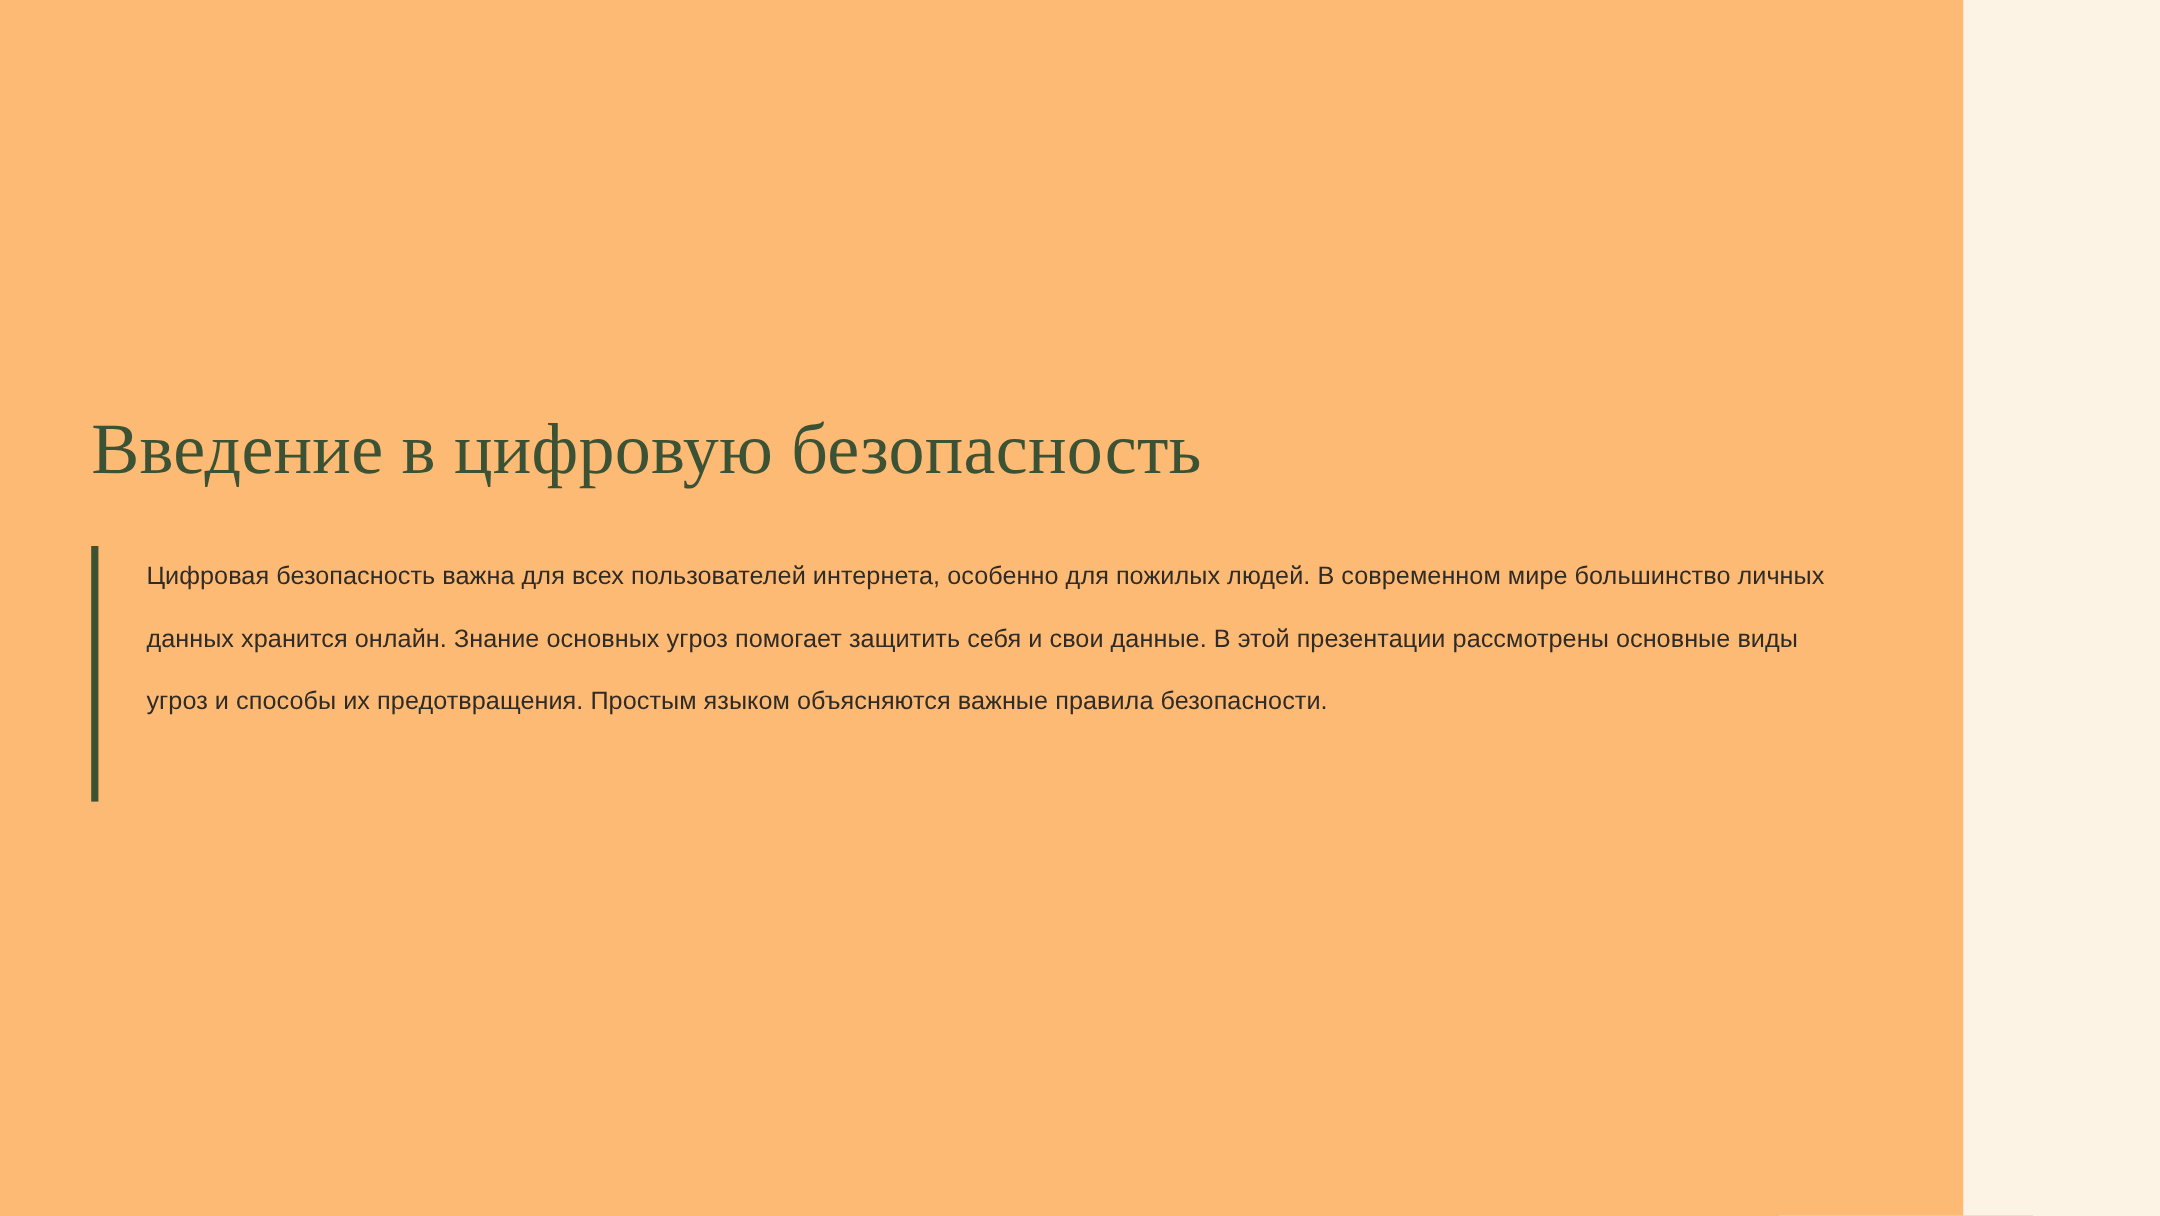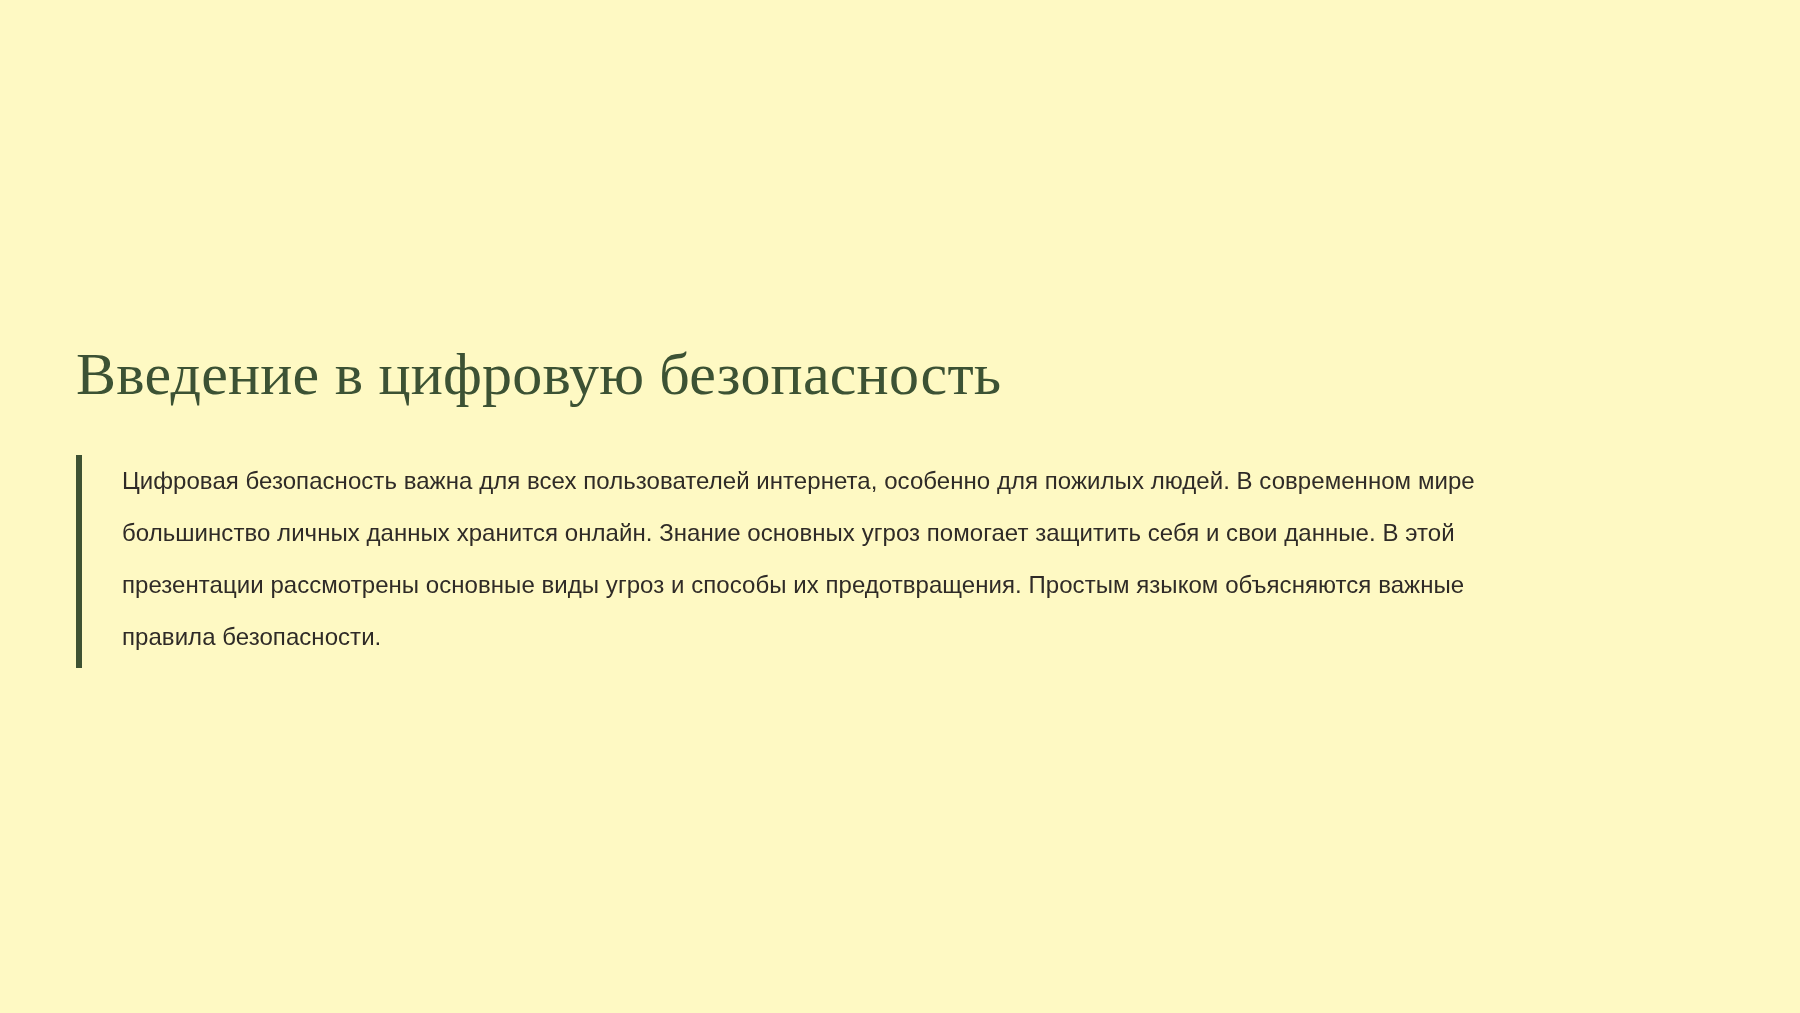--- a/index.html
+++ b/index.html
@@ -11,23 +11,23 @@
     width: 1800px;
     height: 1013px;
     overflow: hidden;
     background: #fcf3e5;
     font-family: "Liberation Sans", sans-serif;
     -webkit-font-smoothing: antialiased;
   }
 
   .slide {
     position: relative;
-    width: 1800px;
+    width: 1636px;
     height: 1013px;
-    background: #fef9c3;
+    background: #fdba74;
     box-sizing: border-box;
     padding-left: 41px;
   }
 
   .slide-title {
     position: absolute;
     left: 76px;
     top: 340px;
     margin: 0;
     font-family: "Liberation Serif", "DejaVu Serif", serif;
@@ -54,21 +54,21 @@
     min-height: 213px;
     background: #3e5232;
     border-radius: 0;
   }
 
   .body-text {
     flex: 1 1 auto;
     margin: 0;
     padding: 0 0 0 40px;
     font-family: "Liberation Sans", sans-serif;
-    font-size: 24px;
+    font-size: 21px;
     font-weight: 400;
     font-stretch: condensed;
     line-height: 52px;
     color: #2f2b27;
     letter-spacing: 0.05px;
     max-width: 1420px;
   }
 </style>
 </head>
 <body>

